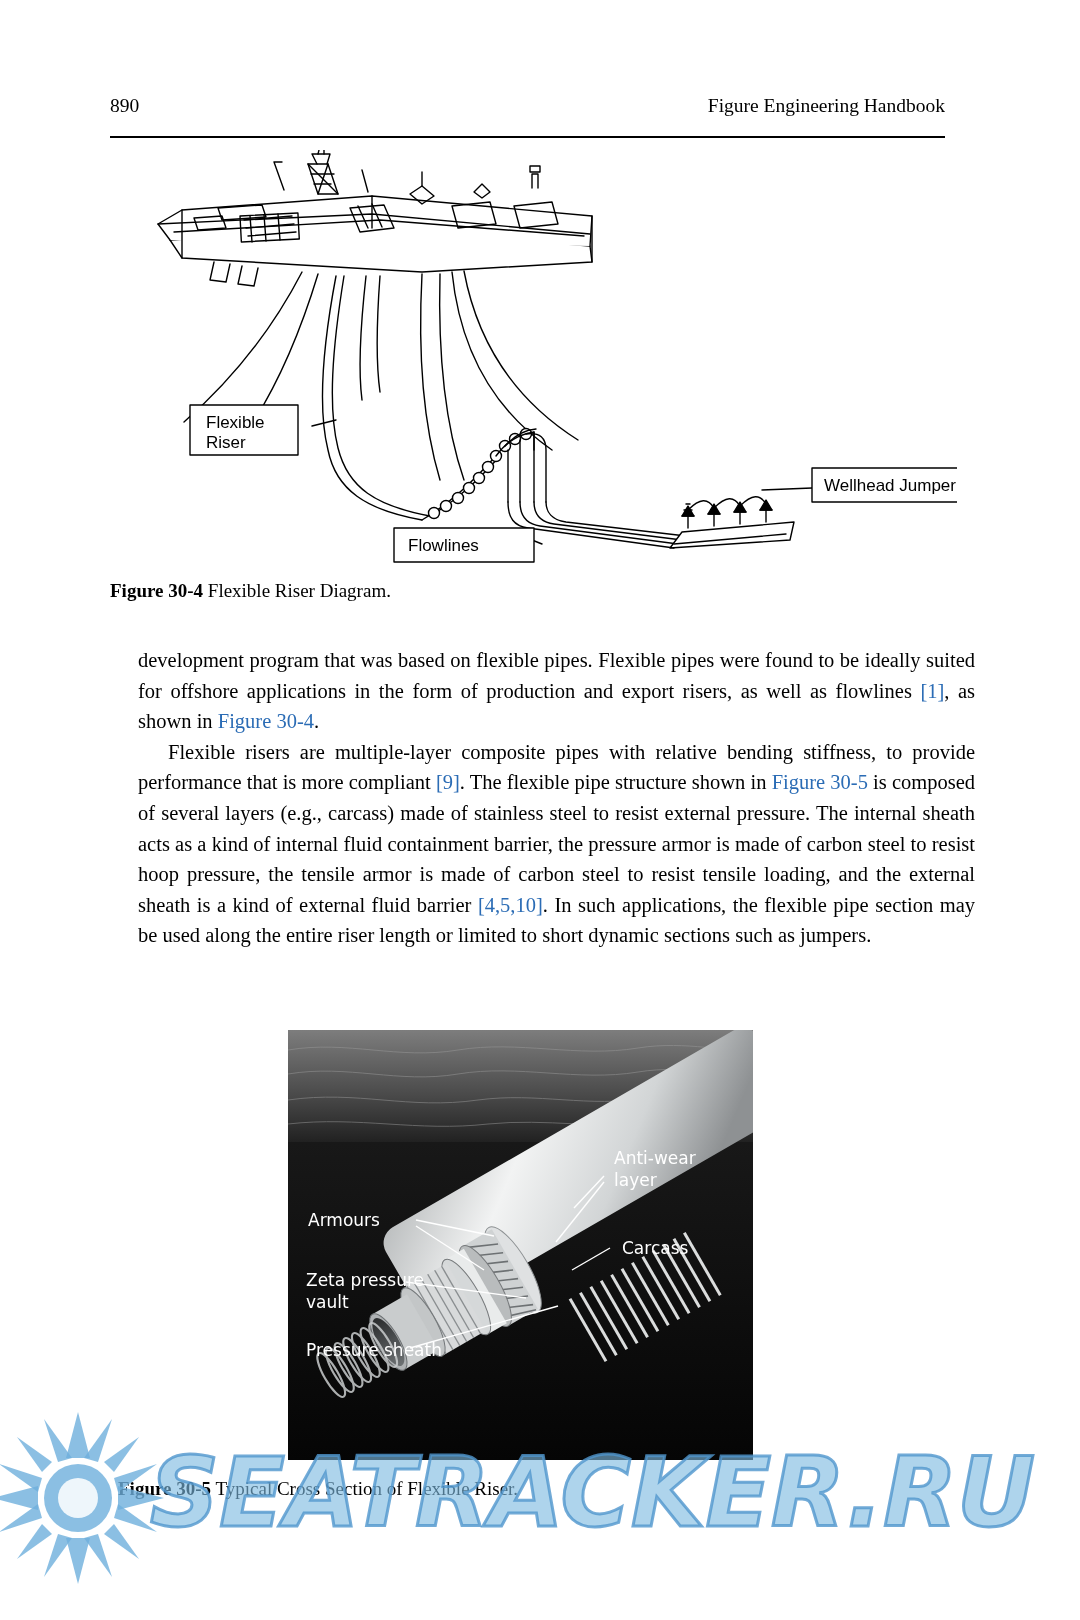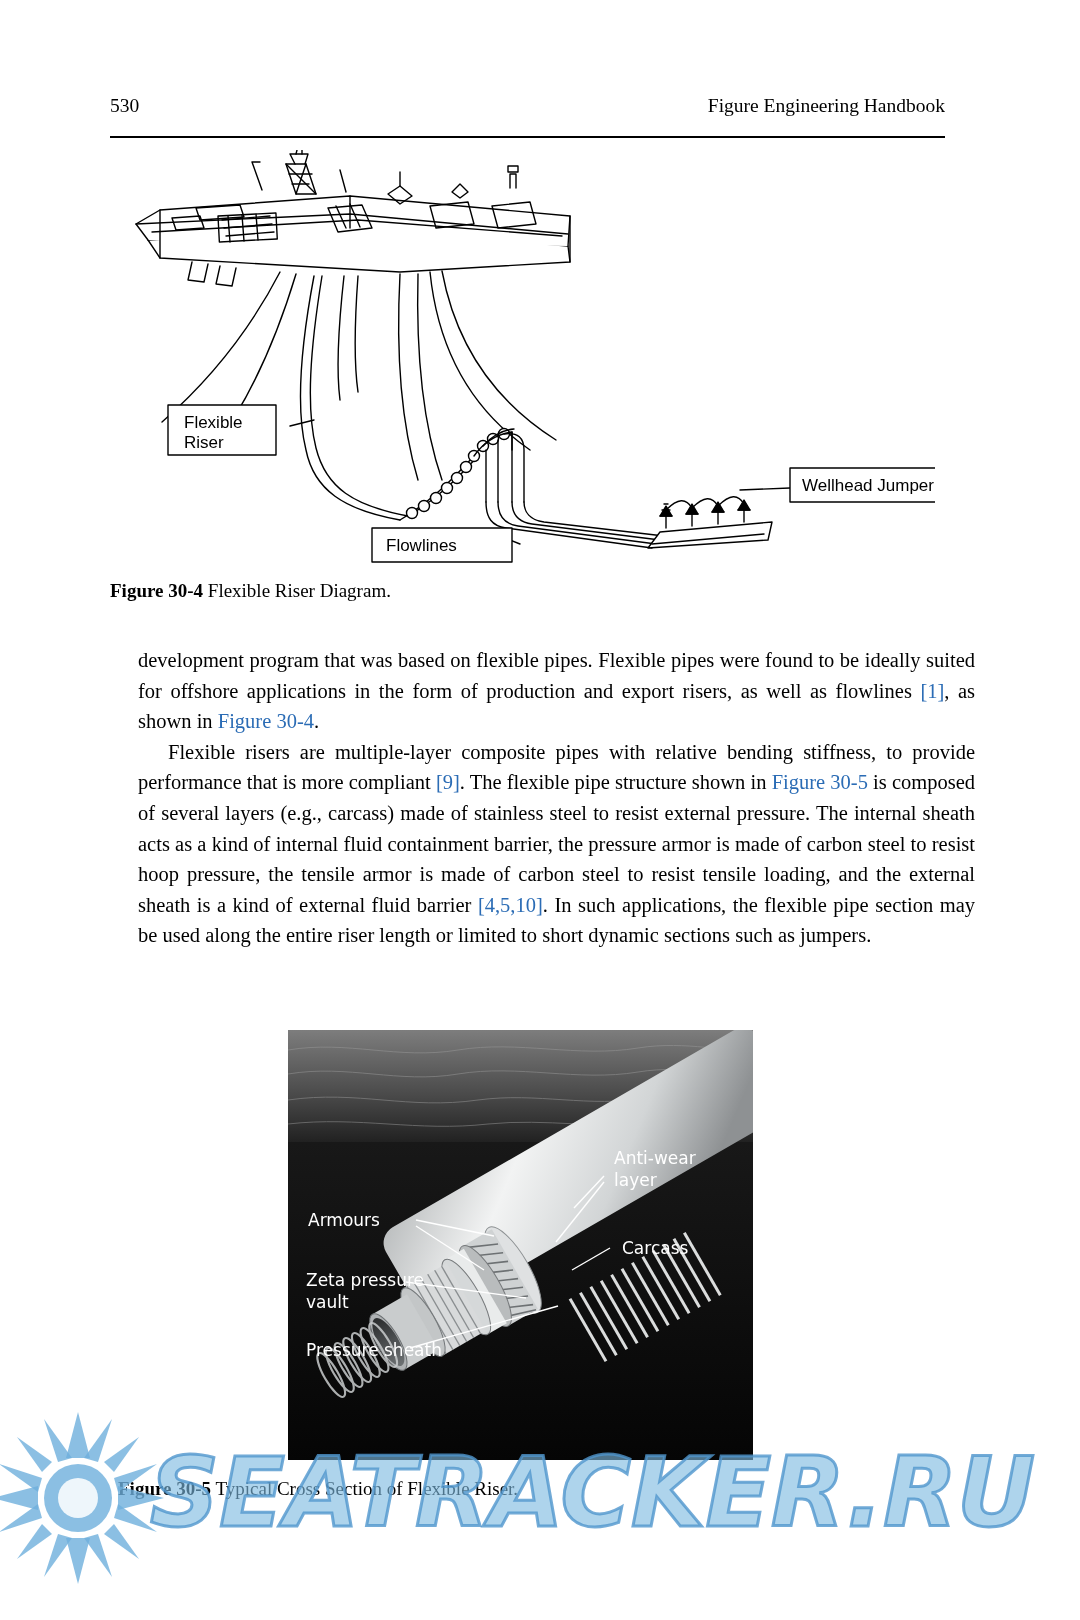--- a/index.html
+++ b/index.html
@@ -42,21 +42,21 @@
     position: absolute;
     left: 110px;
     top: 136px;
     width: 835px;
     height: 1.5px;
     background: #000;
   }
   
   .fig1-wrap {
     position: absolute;
-    left: 100px;
+    left: 122px;
     top: 150px;
     width: 835px;
     height: 425px;
   }
   .fig1-svg { display: block; }
   .fig-caption {
     position: absolute;
     font-size: 19px;
     font-family: "Liberation Serif", serif;
   }
@@ -96,21 +96,21 @@
     height: 230px;
     pointer-events: none;
   }
 </style>
 </head>
 <body>
 
 <div class="page">
 
   <div class="running-head">
-    <span class="folio">530</span>
+    <span class="folio">890</span>
     <span class="book-title">Figure Engineering Handbook</span>
   </div>
   <div class="head-rule"></div>
 
   <div class="fig1-wrap">
     <svg class="fig1-svg" width="835" height="425" viewBox="0 0 835 425" xmlns="http://www.w3.org/2000/svg">
       <g fill="none" stroke="#000" stroke-width="1.4" stroke-linejoin="round" stroke-linecap="round">
 
         <path d="M48 90 L60 108 L300 122 L470 112 L468 96 L250 78 Z" fill="#fff"></path>
         <path d="M48 90 L36 74 L60 60 L250 46 L470 66 L468 96" fill="#fff"></path>

